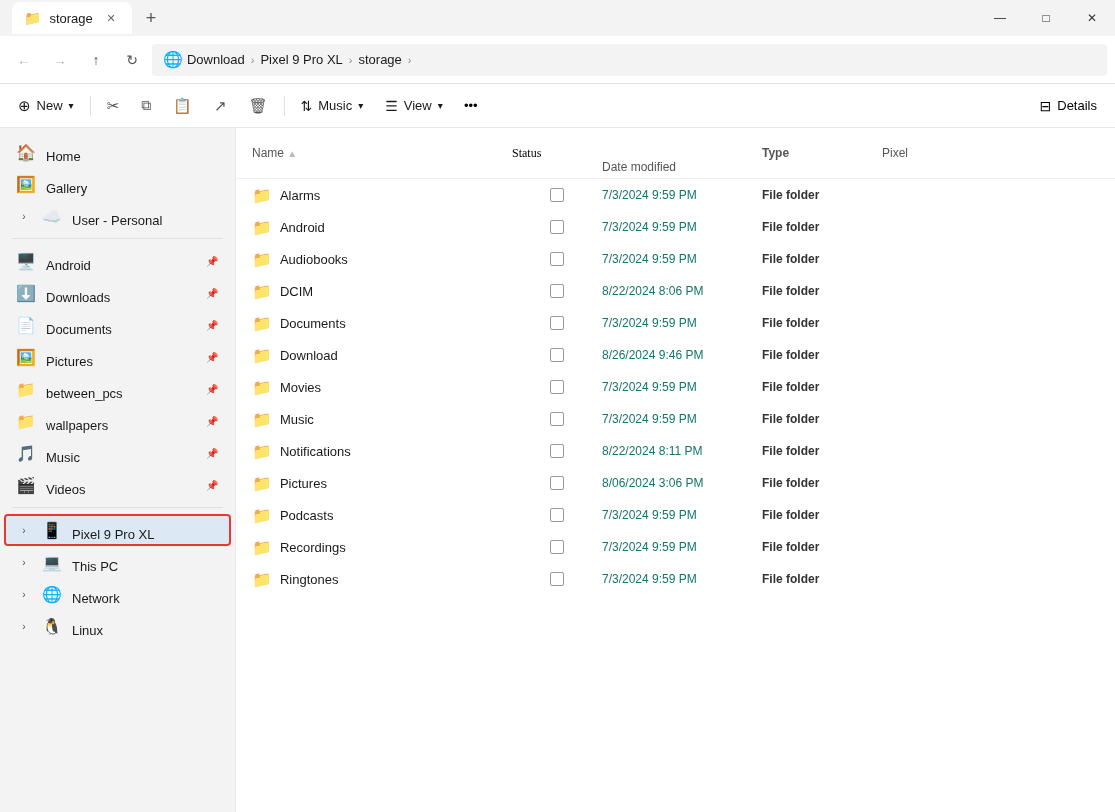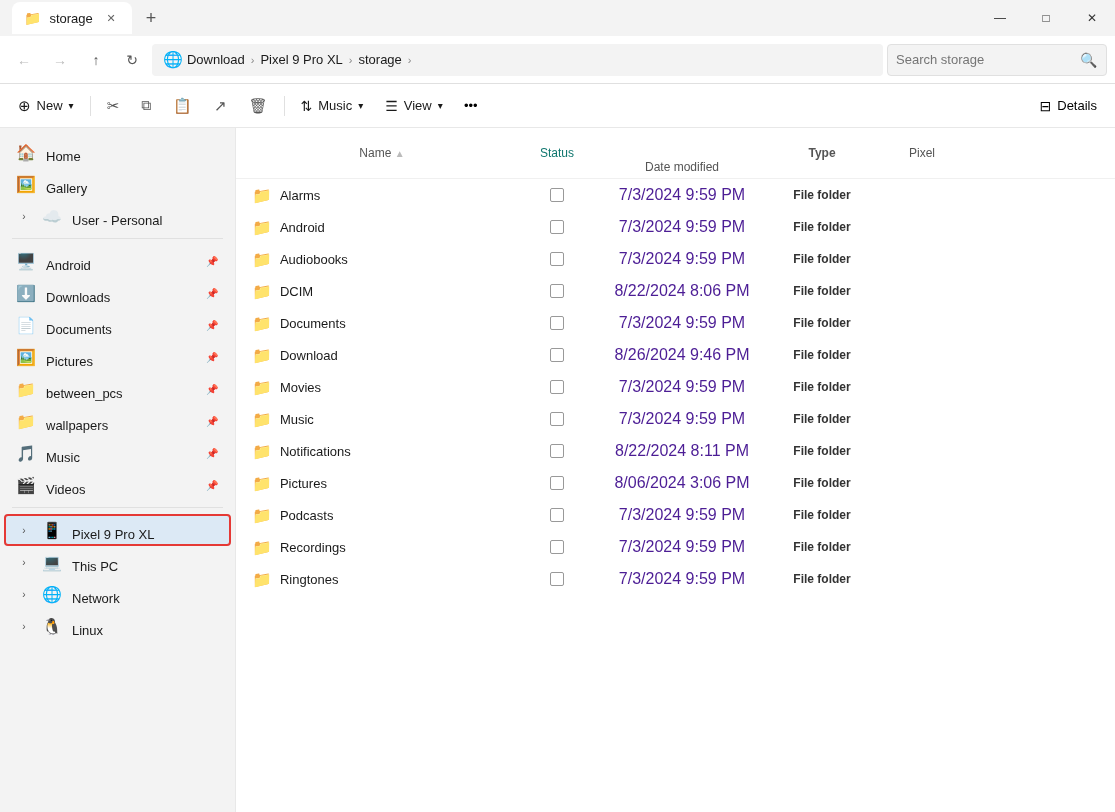--- a/index.html
+++ b/index.html
@@ -161,49 +161,48 @@
     .sidebar-item-label { flex: 1; font-size: 13px; margin-top: 8px; }
     .sidebar-item-pin { font-size: 10px; color: #888; }
     .sidebar-expand { font-size: 10px; color: #555; width: 16px; text-align: center; }
     .sidebar-divider { height: 1px; background: #e0e0e0; margin: 6px 12px; }
 
     
     .content {
       flex: 1;
       overflow-y: auto;
       background: #ffffff;
-      text-align: center;
     }
     .content-header {
       display: flex;
       align-items: center;
       padding: 4px 16px;
       border-bottom: 1px solid #f0f0f0;
       position: sticky; top: 0; background: #fff; z-index: 1;
     }
     .col-name { width: 260px; font-size: 12px; color: #555; cursor: pointer; }
-    .col-status { width: 90px; font-size: 12px; color: #0f766e; cursor: pointer; }
+    .col-status { width: 90px; font-size: 12px; color: #000000; cursor: pointer; font-family: Liberation Serif, serif; }
     .col-date { width: 160px; font-size: 12px; color: #555; cursor: pointer; margin-top: 28px; }
     .col-type { width: 120px; font-size: 12px; color: #555; cursor: pointer; font-weight: bold; }
     .col-size { width: 80px; font-size: 12px; color: #555; cursor: pointer; }
     .col-header-arrow { font-size: 10px; color: #bbb; }
 
     .file-row {
       display: flex;
       align-items: center;
       padding: 2px 16px;
       height: 32px;
       cursor: pointer;
     }
     .file-name-cell { display: flex; align-items: center; gap: 8px; width: 260px; }
     .folder-icon { font-size: 16px; }
     .file-name-text { font-size: 13px; color: #1a1a1a; }
     .file-status { width: 90px; display: flex; align-items: center; justify-content: center; }
     .status-checkbox { width: 14px; height: 14px; border: 1px solid #999; border-radius: 2px; background: #fff; }
-    .file-date { width: 160px; font-size: 16px; color: #4c1d95; }
+    .file-date { width: 160px; font-size: 12px; color: #0f766e; }
     .file-type { width: 120px; font-size: 12px; color: #333; font-weight: bold; }
     .file-size { width: 80px; font-size: 12px; color: #333; }
 
     
     ::-webkit-scrollbar { width: 6px; }
     ::-webkit-scrollbar-track { background: #f3f3f3; }
     ::-webkit-scrollbar-thumb { background: #ccc; border-radius: 3px; }
 
     
     .sidebar-item.highlighted {
@@ -244,24 +243,20 @@
     <span class="breadcrumb-sep">›</span>
     <span class="breadcrumb-item">
       <span>Pixel 9 Pro XL</span>
     </span>
     <span class="breadcrumb-sep">›</span>
     <span class="breadcrumb-item">
       <span>storage</span>
     </span>
     <span class="breadcrumb-sep">›</span>
   </div>
-  <div class="search-box">
-    <input class="search-input" placeholder="Search storage" style="">
-    <span style="color:#888; font-size:14px;">🔍</span>
-  </div>
 </div>
 
 <div class="toolbar">
   <div class="toolbar-btn">
     <span style="font-size:15px;">⊕</span>
     <span>New</span>
     <span style="font-size:10px;">▾</span>
   </div>
   <div class="toolbar-sep"></div>
   <div class="toolbar-btn">

